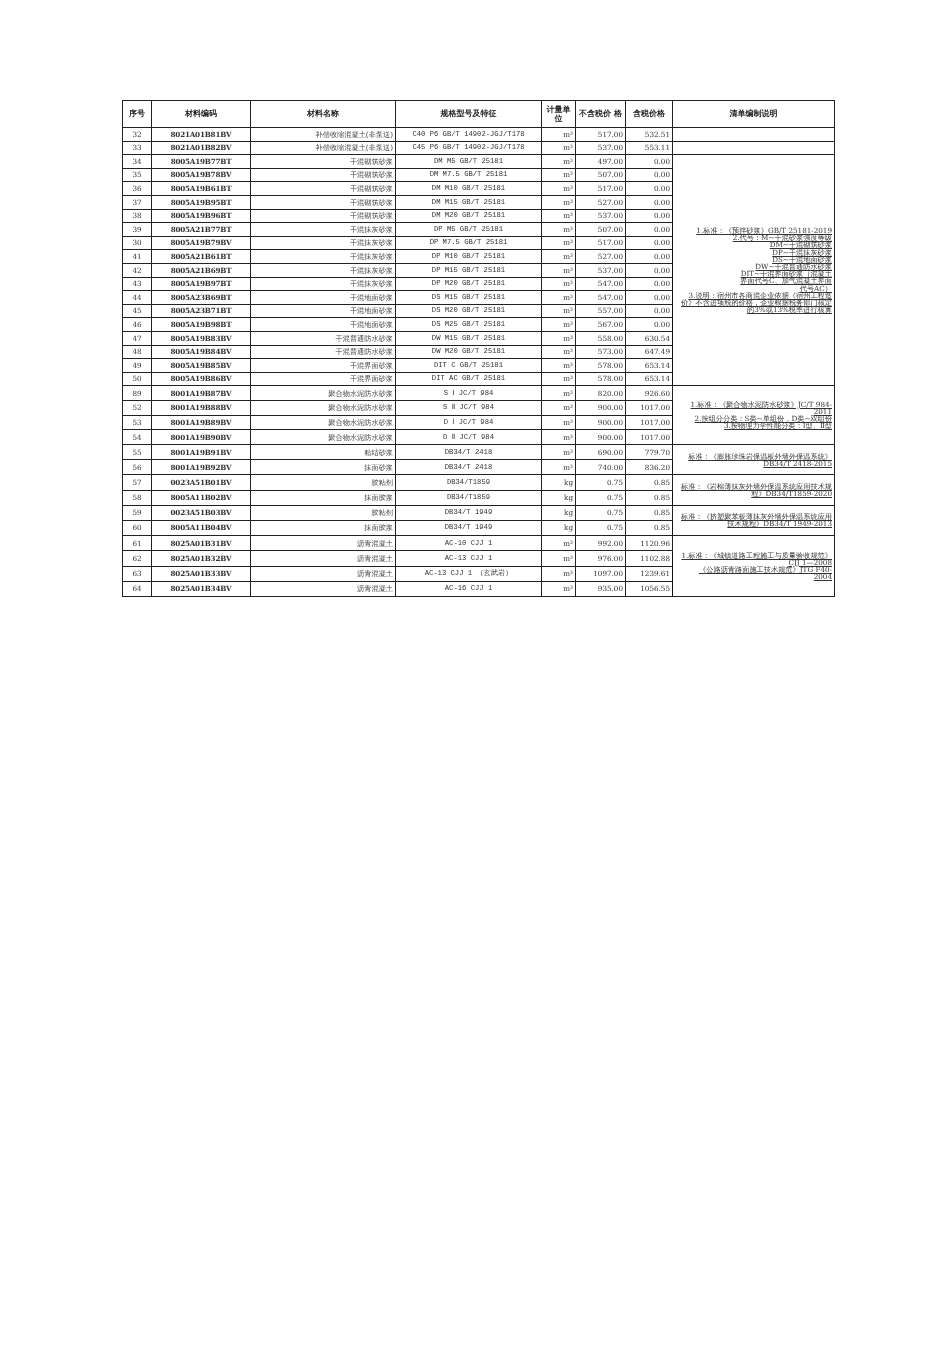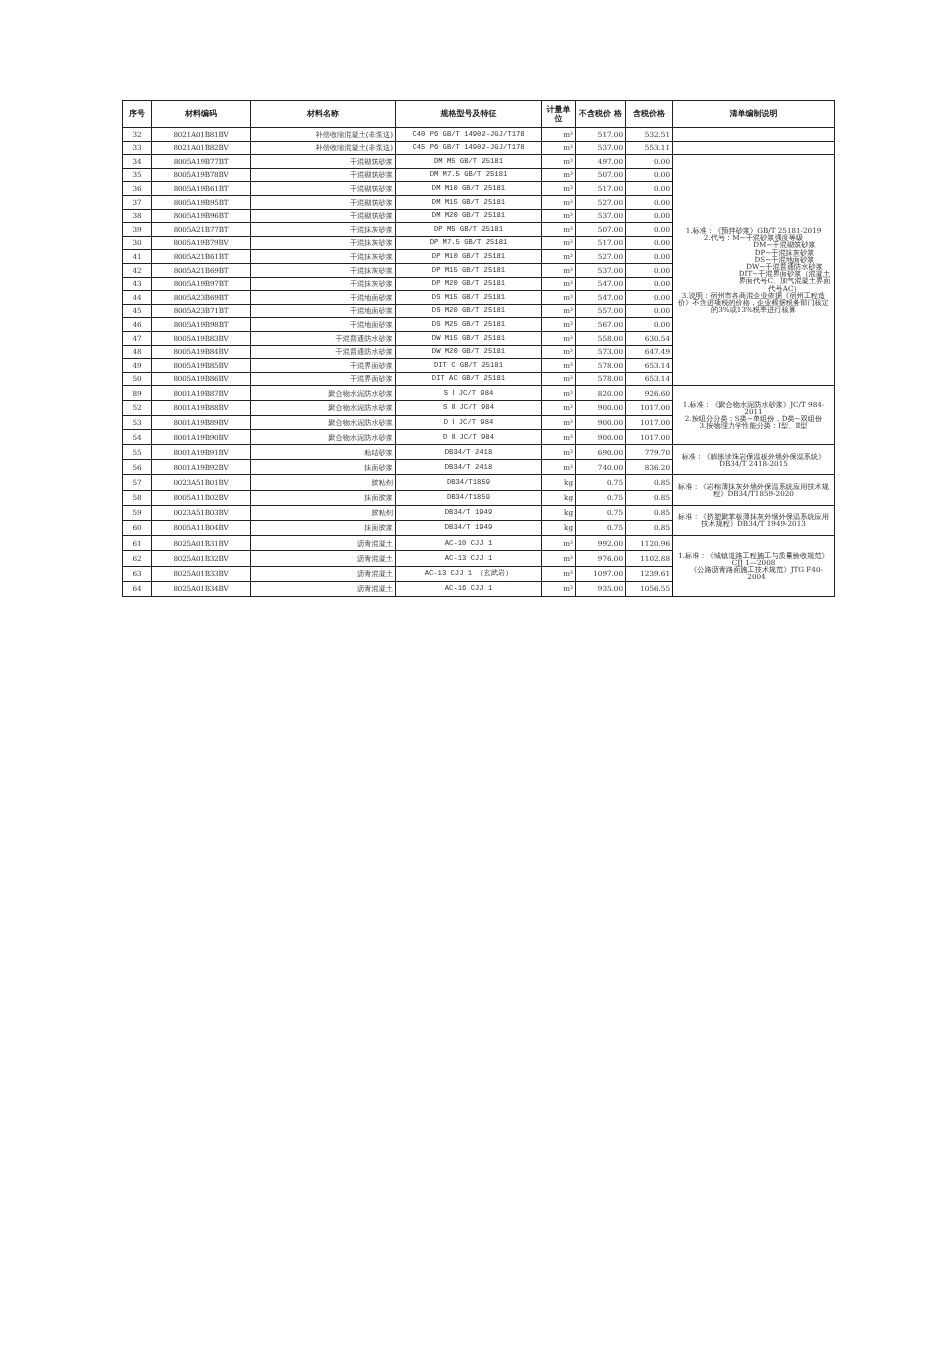--- a/index.html
+++ b/index.html
@@ -12,26 +12,26 @@
   }
   table.price-table td, table.price-table th {
     border: 1px solid #222; padding: 0 2px; overflow: hidden; white-space: nowrap;
     font-size: 7.2px; line-height: 1; vertical-align: middle;
   }
   table.price-table th {
     height: 26px; font-weight: bold; font-size: 8px; text-align: center; white-space: normal; line-height: 1.15;
     font-family: "DejaVu Sans", "Liberation Sans", sans-serif;
   }
   .c-no { text-align: center; color: #333; }
-  .c-code { text-align: center; color: #333; font-family: "DejaVu Serif", serif; letter-spacing: -0.2px; }
+  .c-code { text-align: center; color: #333; font-family: "DejaVu Serif", serif; letter-spacing: -0.2px; font-weight: bold; }
   .c-name { text-align: right; color: #444; }
   .c-spec { text-align: center; color: #333; font-family: "Liberation Mono", "DejaVu Sans Mono", monospace; font-size: 7.2px; }
   .c-unit { text-align: right; color: #333; }
   .c-num { text-align: right; color: #333; padding-right: 1px; }
-  .c-note { white-space: normal !important; vertical-align: top; font-size: 6.8px; line-height: 1.5; color: #333; padding: 2px 2px; text-align: center; }
+  .c-note { white-space: normal !important; vertical-align: top; font-size: 6.8px; line-height: 1.5; color: #333; padding: 2px 2px; text-align: right; text-decoration: underline; }
   .c-note .line { display: block; }
   .c-note .ind { padding-left: 62px; }
   .c-note .ind2 { padding-left: 6px; }
   .vmid { vertical-align: middle !important; }
   tr.r-a td { height: 12.6px; }
   tr.r-b td { height: 13.7px; }
   tr.r-c td { height: 14.2px; }
   .thick-l { border-left: 1.6px solid #111 !important; margin-left: 16px; }
 </style>
 </head>

